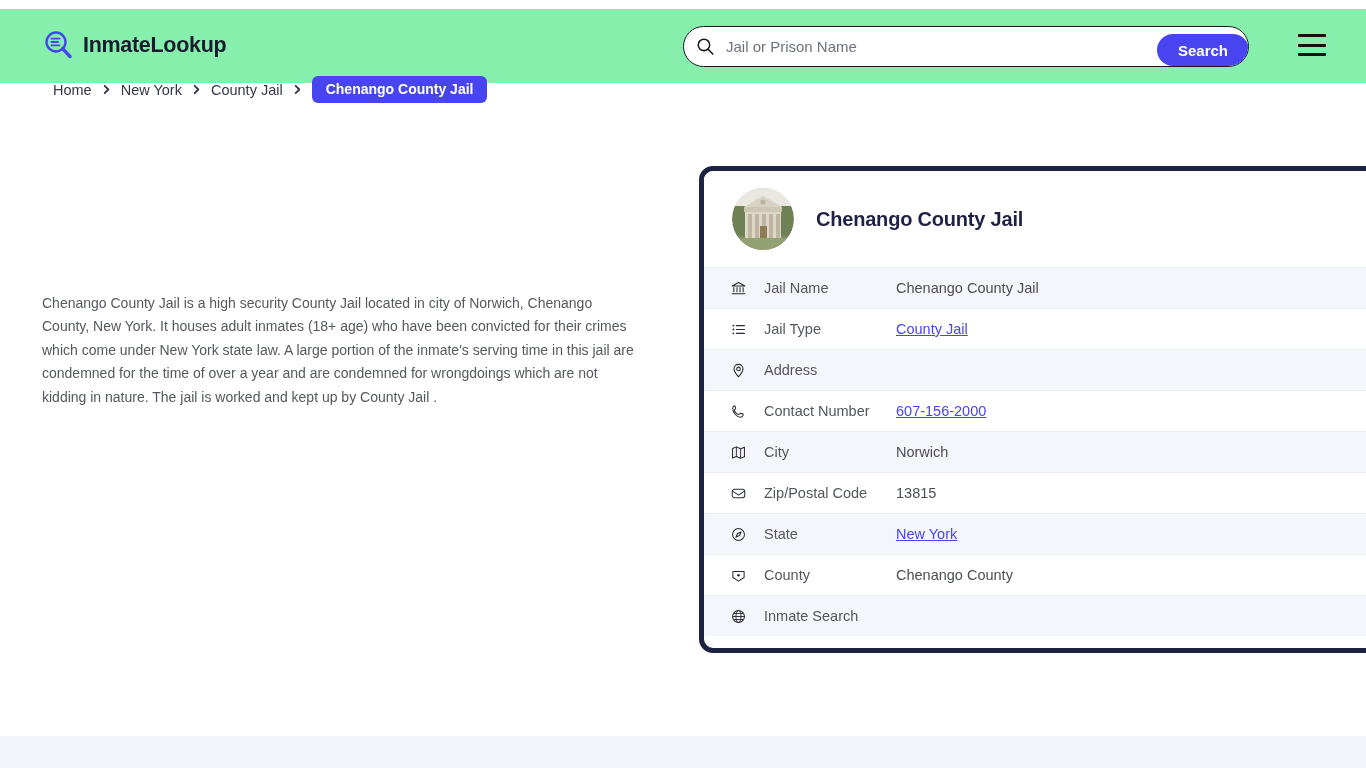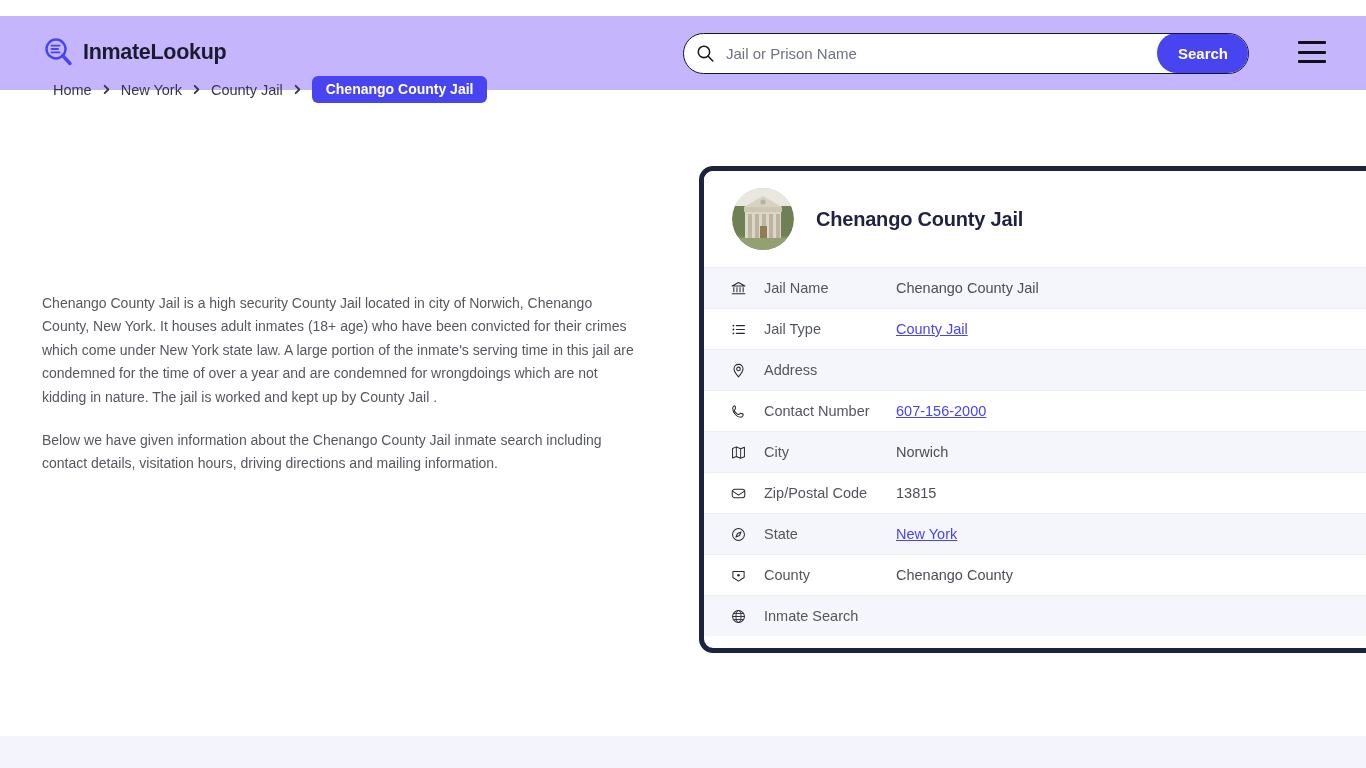--- a/index.html
+++ b/index.html
@@ -6,22 +6,22 @@
   html, body {
     width: 1366px; height: 768px;
     background: #ffffff;
     font-family: "Liberation Sans", sans-serif;
     overflow: hidden;
   }
   .page { position: relative; width: 1366px; height: 768px; background: #fff; }
 
   
   .header {
-    position: absolute; top: 16px; left: 0; width: 1366px; height: 74px;
-    background: #c4b5fd;
+    position: absolute; top: 9px; left: 0; width: 1366px; height: 74px;
+    background: #86efac;
     padding-left: 15px;
   }
   .logo-wrap {
     position: absolute; left: 42px; top: 20px;
     display: flex; align-items: center; gap: 9px;
   }
   .logo-icon { width: 32px; height: 32px; display: block; }
   .logo-text {
     font-size: 21.5px; font-weight: 700; color: #1b1b2f;
     letter-spacing: -0.3px; white-space: nowrap;
@@ -42,21 +42,21 @@
     flex: 0 0 42px;
   }
   .search-input {
     flex: 1 1 auto; height: 100%;
     border: none; outline: none; background: transparent;
     font-family: "Liberation Sans", sans-serif;
     font-size: 15px; color: #2b2b2b;
   }
   .search-input::placeholder { color: #6f7280; }
   .search-btn {
-    flex: 0 0 92px; height: 40px;
+    flex: 0 0 92px; height: 32px;
     margin-right: -1px;
     background: #4744f0; color: #ffffff;
     border: none; border-radius: 21px;
     font-family: "Liberation Sans", sans-serif;
     font-size: 15px; font-weight: 700;
     cursor: pointer;
     display: flex; align-items: center; justify-content: center;
   }
 
   .hamburger {
@@ -216,21 +216,20 @@
     <span class="crumb-sep">
       <svg viewBox="0 0 12 12" width="11" height="11" aria-hidden="true">
         <polyline points="4,2 8,6 4,10" fill="none" stroke="#35374a" stroke-width="2" stroke-linecap="round" stroke-linejoin="round"></polyline>
       </svg>
     </span>
     <span class="crumb-current">Chenango County Jail</span>
   </nav>
 
   <div class="left-col">
     <p class="body-para">Chenango County Jail is a high security County Jail located in city of Norwich, Chenango County, New York. It houses adult inmates (18+ age) who have been convicted for their crimes which come under New York state law. A large portion of the inmate's serving time in this jail are condemned for the time of over a year and are condemned for wrongdoings which are not kidding in nature. The jail is worked and kept up by County Jail .</p>
-    <p class="body-para second">Below we have given information about the Chenango County Jail inmate search including contact details, visitation hours, driving directions and mailing information.</p>
   </div>
 
   <div class="card">
 
     <div class="card-head">
       <div class="avatar">
         <svg viewBox="0 0 62 62" width="62" height="62" aria-hidden="true">
           <defs>
             <clipPath id="avclip">
                 <circle cx="31" cy="31" r="31"></circle>

